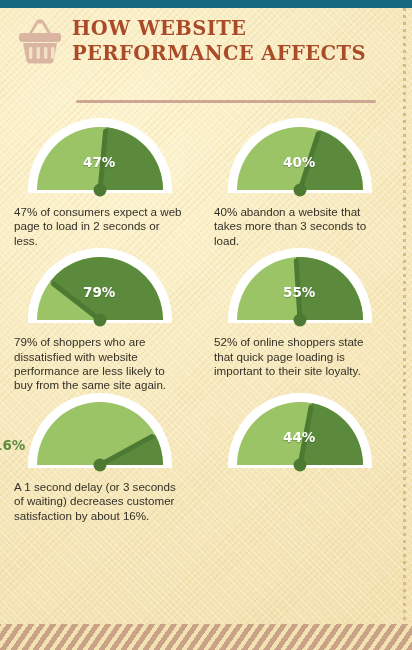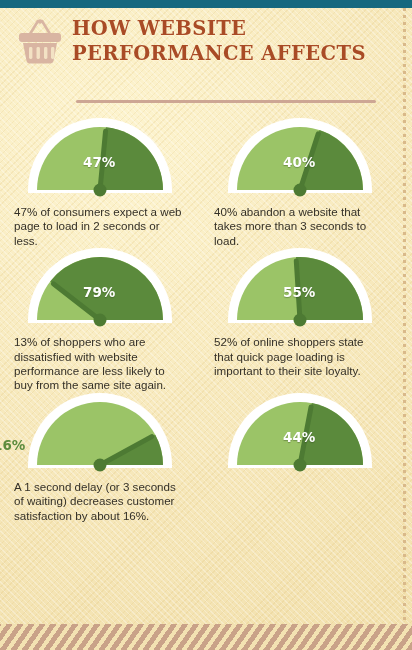--- a/index.html
+++ b/index.html
@@ -222,21 +222,21 @@
         <div class="gauge-wrap">
             <svg class="gauge-svg" viewBox="0 0 150 80">
               <path d="M 3 72 A 72 72 0 0 1 147 72 L 147 75 L 3 75 Z" fill="#ffffff"></path>
               <path d="M 75 72 L 12 72 A 63 63 0 0 1 138 71.99999999999999 Z" fill="#9bc467"></path>
               <path d="M 75 72 L 25.2202342203315 33.386855619862494 A 63 63 0 0 1 138 71.99999999999999 Z" fill="#5b8a3c"></path>
               <line x1="75" y1="72" x2="28.38085426983426" y2="35.8384838344744" stroke="#4d7a33" stroke-width="5" stroke-linecap="round"></line>
               <circle cx="75" cy="72" r="6.5" fill="#4d7a33"></circle>
             </svg>
             <div class="gauge-value-in">79%</div>
           </div>
-        <div class="gauge-caption">13% of shoppers who are dissatisfied with website performance are less likely to buy from the same site again.</div>
+        <div class="gauge-caption">79% of shoppers who are dissatisfied with website performance are less likely to buy from the same site again.</div>
       </div>
       <div class="gauge-cell">
         <div class="gauge-wrap">
             <svg class="gauge-svg" viewBox="0 0 150 80">
               <path d="M 3 72 A 72 72 0 0 1 147 72 L 147 75 L 3 75 Z" fill="#ffffff"></path>
               <path d="M 75 72 L 12 72 A 63 63 0 0 1 138 71.99999999999999 Z" fill="#9bc467"></path>
               <path d="M 75 72 L 71.04419726965325 9.124316109018892 A 63 63 0 0 1 138 71.99999999999999 Z" fill="#5b8a3c"></path>
               <line x1="75" y1="72" x2="71.2953593477705" y2="13.11642302273198" stroke="#4d7a33" stroke-width="5" stroke-linecap="round"></line>
               <circle cx="75" cy="72" r="6.5" fill="#4d7a33"></circle>
             </svg>

